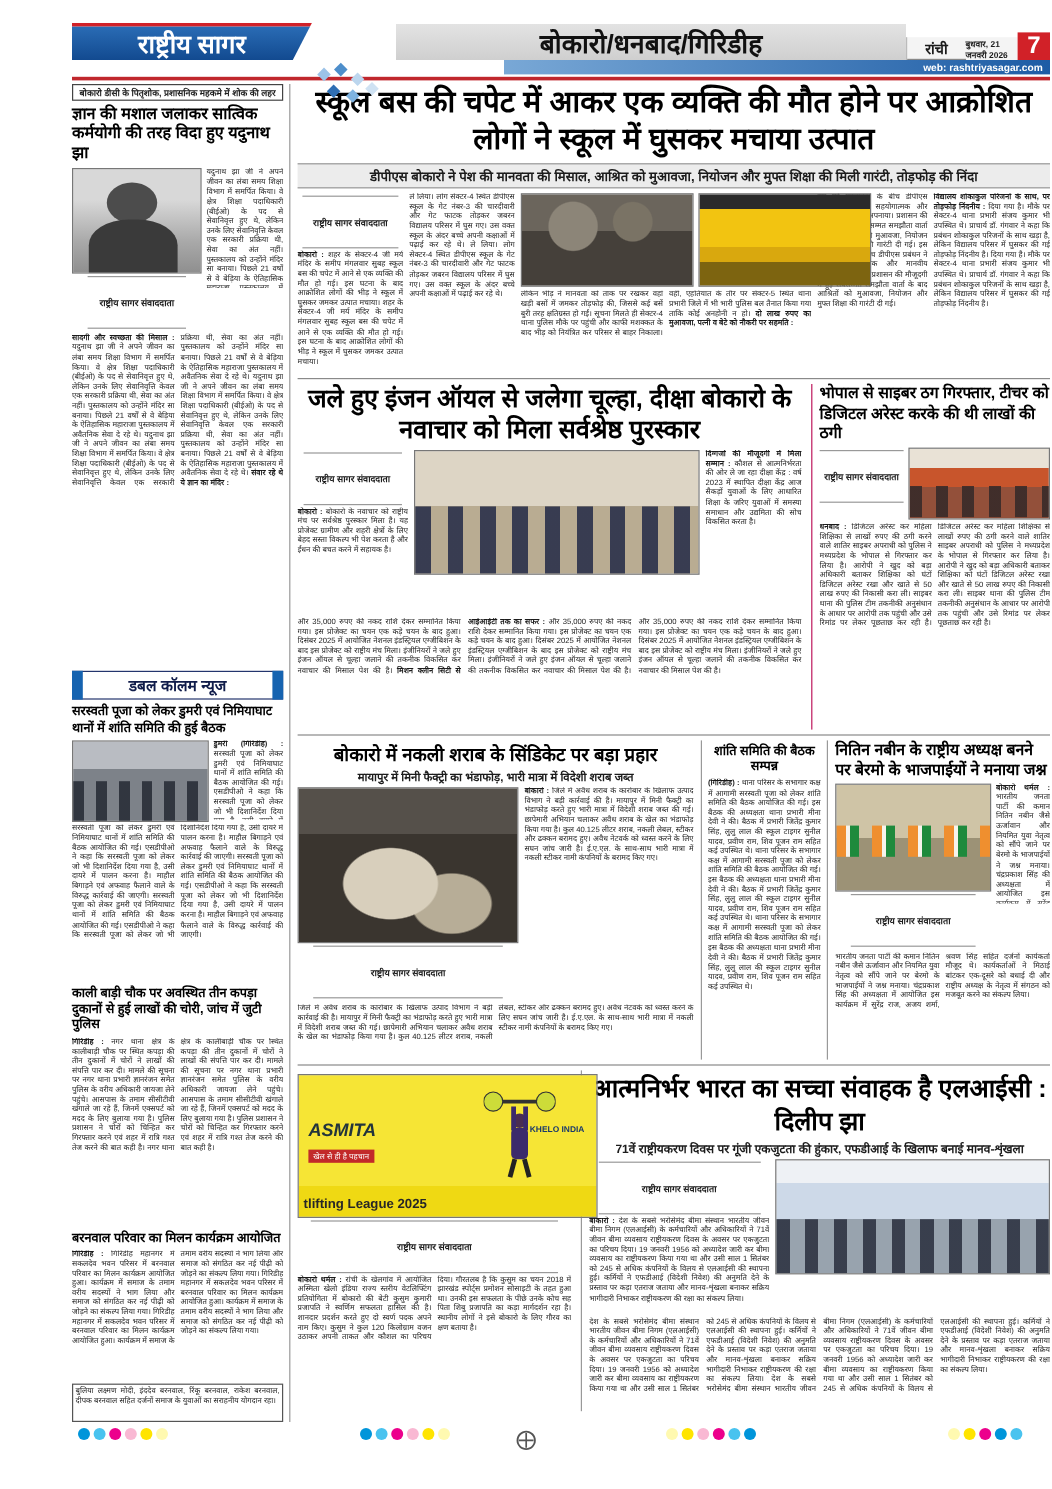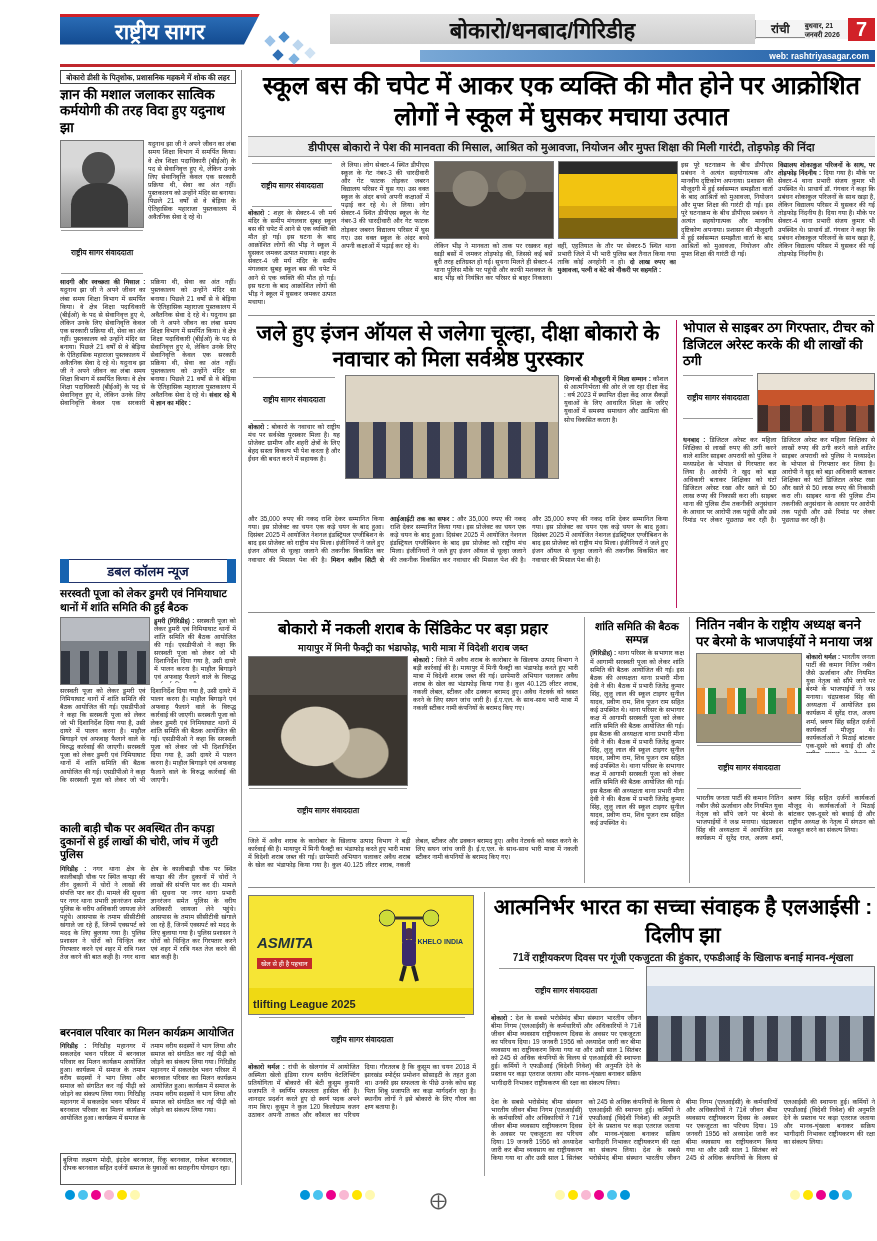--- a/index.html
+++ b/index.html
@@ -2,21 +2,21 @@
 <html><head>
 <meta charset="utf-8">
 <style>
   html,body{margin:0;padding:0;background:#fff;}
   .page{position:relative;width:877px;height:1241px;background:#fff;overflow:hidden;
         font-family:"Liberation Sans","DejaVu Sans",sans-serif;color:#1c1c1c;}
   .content{position:absolute;left:60px;top:8px;width:815px;}
 
   
   .masthead{position:relative;height:58px;}
-  .mh-row{display:flex;align-items:center;height:42px;}
+  .mh-row{display:flex;align-items:flex-end;height:42px;}
   .logo{width:200px;background:linear-gradient(180deg,#2a6cb5,#124a90);border-top:3px solid #d12128;
         color:#fff;font-weight:bold;font-size:21px;display:flex;align-items:center;justify-content:center;
         clip-path:polygon(0 0,100% 0,92% 100%,0 100%);}
   .diamonds{width:70px;position:relative;background:#fff;}
   .dia{position:absolute;width:8px;height:8px;transform:rotate(45deg);}
   .band{flex:1;background:linear-gradient(180deg,#e3e3e3,#cfcfcf);display:flex;align-items:center;justify-content:center;
         font-weight:bold;font-size:22px;color:#111;}
   .ed-block{width:92px;background:#f4f4f4;display:flex;flex-direction:row;align-items:center;justify-content:center;border-left:1px solid #bbb;}
   .ed-city{font-weight:bold;font-size:12px;border-bottom:1px solid #888;width:80%;text-align:center;}
   .ed-date{font-size:7px;font-weight:bold;margin-top:1px;}
@@ -53,21 +53,21 @@
   .cols4{columns:4;column-gap:6px;}
   .dateline{font-weight:bold;}
   .inhead{font-weight:bold;}
 
   .secbox{position:relative;border:1px solid #23356d;margin:5px 0 4px;padding:2px 12px;text-align:center;
           font-weight:bold;font-size:13px;color:#101c4a;}
   .secbox:before,.secbox:after{content:"";position:absolute;top:-1px;bottom:-1px;width:9px;background:#1663b0;}
   .secbox:before{left:-1px;} .secbox:after{right:-1px;}
 
   
-  .ph{position:relative;overflow:hidden;border:1px solid #777;flex:none;}
+  .ph{position:relative;overflow:hidden;border:1px solid #777;flex:none;padding-left:24px;}
   .ph-portrait{background:linear-gradient(180deg,#d8d8d8 0 30%,#a9a9a9 70%,#8f8f8f);}
   .ph-portrait:before{content:"";position:absolute;left:26%;top:12%;width:40%;height:40%;border-radius:50%;background:#4c4c4c;}
   .ph-portrait:after{content:"";position:absolute;left:12%;top:48%;width:70%;height:55%;border-radius:45% 45% 0 0;background:#3a3a3a;}
   .ph-crowd{background:radial-gradient(circle at 30% 35%,#8c8578 0 18%,transparent 19%),
             radial-gradient(circle at 65% 30%,#7a7365 0 15%,transparent 16%),
             linear-gradient(180deg,#6b655c 0 40%,#45403a 40% 100%);}
   .ph-bus{background:linear-gradient(180deg,#2b2b2b 0 16%,#f2c411 16% 58%,#d9a80e 58% 74%,#7d6410 74% 100%);}
   .ph-award{background:repeating-linear-gradient(90deg,rgba(42,48,74,.9) 0 13px,rgba(42,48,74,0) 13px 27px) 0 100%/100% 55% no-repeat,
             linear-gradient(180deg,#ddd5c5 0 45%,#b9ac92 45% 100%);}
   .ph-press{background:repeating-linear-gradient(90deg,rgba(50,40,40,.85) 0 10px,rgba(50,40,40,0) 10px 22px) 0 100%/100% 45% no-repeat,

